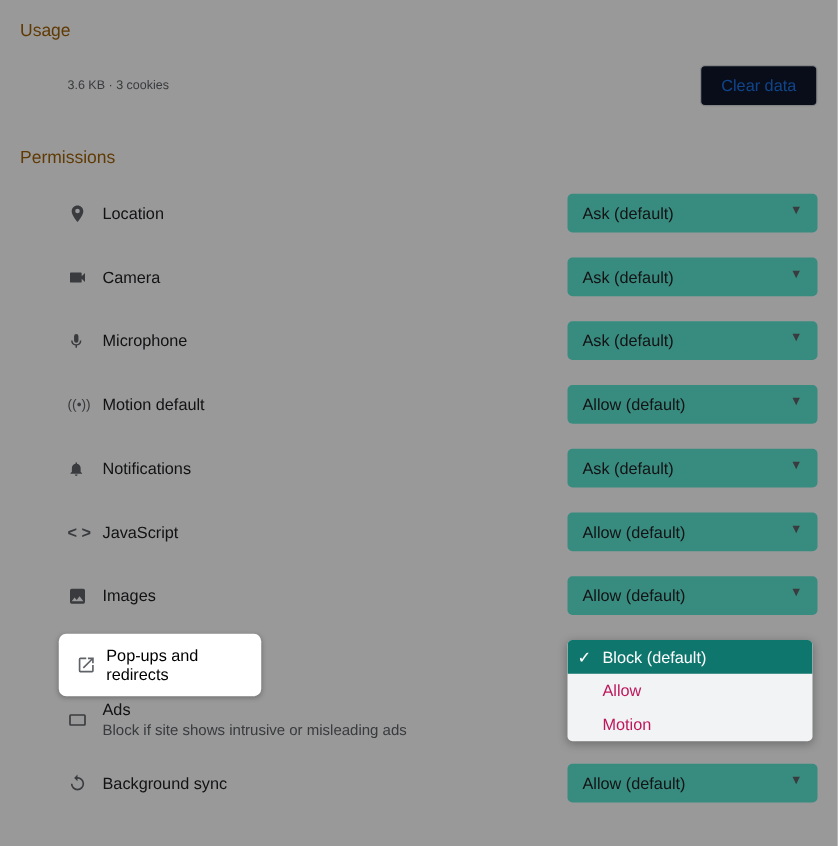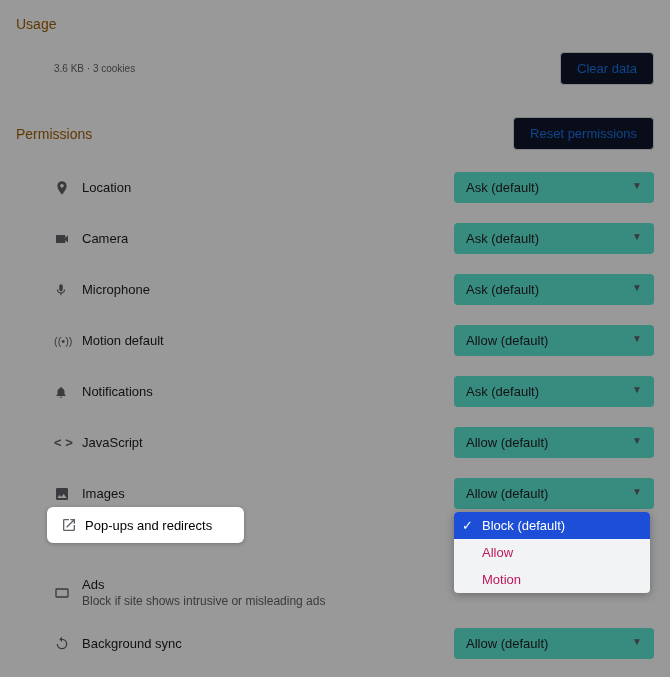--- a/index.html
+++ b/index.html
@@ -13,41 +13,40 @@
     .perm-list { padding-left: 38px; }
     .perm-row { display: flex; align-items: center; padding: 10px 0; min-height: 48px; }
     .perm-icon { width: 28px; display: flex; align-items: center; justify-content: flex-start; color: #5f6368; flex-shrink: 0; }
     .perm-label { flex: 1; font-size: 13px; color: #202124; }
     .perm-sub { color: #5f6368; font-size: 12px; margin-top: 2px; }
     .perm-dropdown { width: 200px; display: flex; justify-content: space-between; background: #5eead4; padding: 8px 12px; border-radius: 4px; cursor: pointer; font-size: 13px; color: #202124; }
     .perm-dropdown .arrow { color: #5f6368; font-size: 10px; }
     .overlay { position: absolute; inset: 0; background: rgba(0,0,0,0.4); pointer-events: none; }
     .dropdown-menu { position: absolute; left: 454px; top: 512px; width: 196px; background: #f1f3f4; border-radius: 4px; box-shadow: 0 2px 8px rgba(0,0,0,0.3); overflow: hidden; z-index: 10; }
     .dropdown-option { padding: 6px 12px 6px 28px; font-size: 13px; color: #be185d; cursor: pointer; position: relative; }
-    .dropdown-option.selected { background: #1d4ed8; color: #fff; }
+    .dropdown-option.selected { background: #0f766e; color: #fff; }
     .dropdown-option.selected::before { content: "✓"; position: absolute; left: 8px; }
-    .popup-highlight { position: absolute; left: 47px; top: 507px; background: #fff; border-radius: 6px; box-shadow: 0 1px 4px rgba(0,0,0,0.25); padding: 10px 14px; display: flex; align-items: center; z-index: 5; width: 197px; }
+    .popup-highlight { position: absolute; left: 47px; top: 507px; background: #fff; border-radius: 6px; box-shadow: 0 1px 4px rgba(0,0,0,0.25); padding: 10px 14px; display: flex; align-items: center; z-index: 5; width: 162px; }
     .popup-highlight .perm-icon { width: 24px; }
     svg { fill: #5f6368; }
   </style>
 </head>
 <body>
 
 <div class="page">
   <div class="section-header">
     <div class="section-title">Usage</div>
   </div>
   <div class="usage-row">
     <div class="usage-text">3.6 KB · 3 cookies</div>
     <button class="btn-outline">Clear data</button>
   </div>
 
   <div class="section-header">
     <div class="section-title">Permissions</div>
-    <button class="btn-outline">Reset permissions</button>
   </div>
 
   <div class="perm-list">
     <div class="perm-row">
       <span class="perm-icon">
           <svg width="16" height="16" viewBox="0 0 24 24">
             <path d="M12 2C8 2 5 5 5 9c0 5 7 13 7 13s7-8 7-13c0-4-3-7-7-7zm0 9.5A2.5 2.5 0 1112 6a2.5 2.5 0 010 5.5z"></path>
           </svg>
         </span>
       <span class="perm-label">Location</span>

